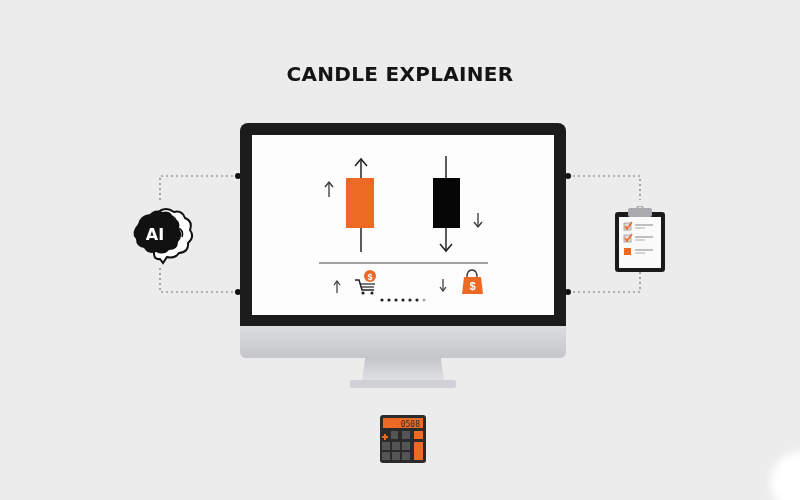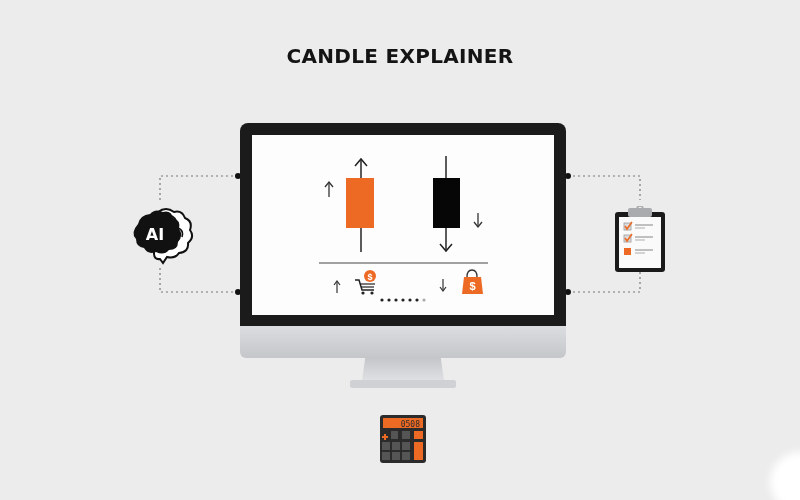--- a/index.html
+++ b/index.html
@@ -3,21 +3,21 @@
   <meta charset="utf-8">
   <style>
     html, body { margin: 0; padding: 0; }
     body {
       width: 800px; height: 500px; overflow: hidden; position: relative;
       background: #ececec;
       font-family: "Liberation Sans", sans-serif;
     }
     .abs { position: absolute; }
     .title {
-      left: 0; top: 44px; width: 800px; text-align: center;
+      left: 0; top: 62px; width: 800px; text-align: center;
       font-weight: bold; font-size: 20px; letter-spacing: 0.3px; color: #141414;
       font-family: "DejaVu Sans", sans-serif;
     }
     .monitor-bezel {
       left: 240px; top: 123px; width: 326px; height: 203px;
       background: #1b1b1b; border-radius: 8px 8px 0 0;
     }
     .monitor-screen {
       left: 252px; top: 135px; width: 302px; height: 180px; background: #fdfdfd;
     }

